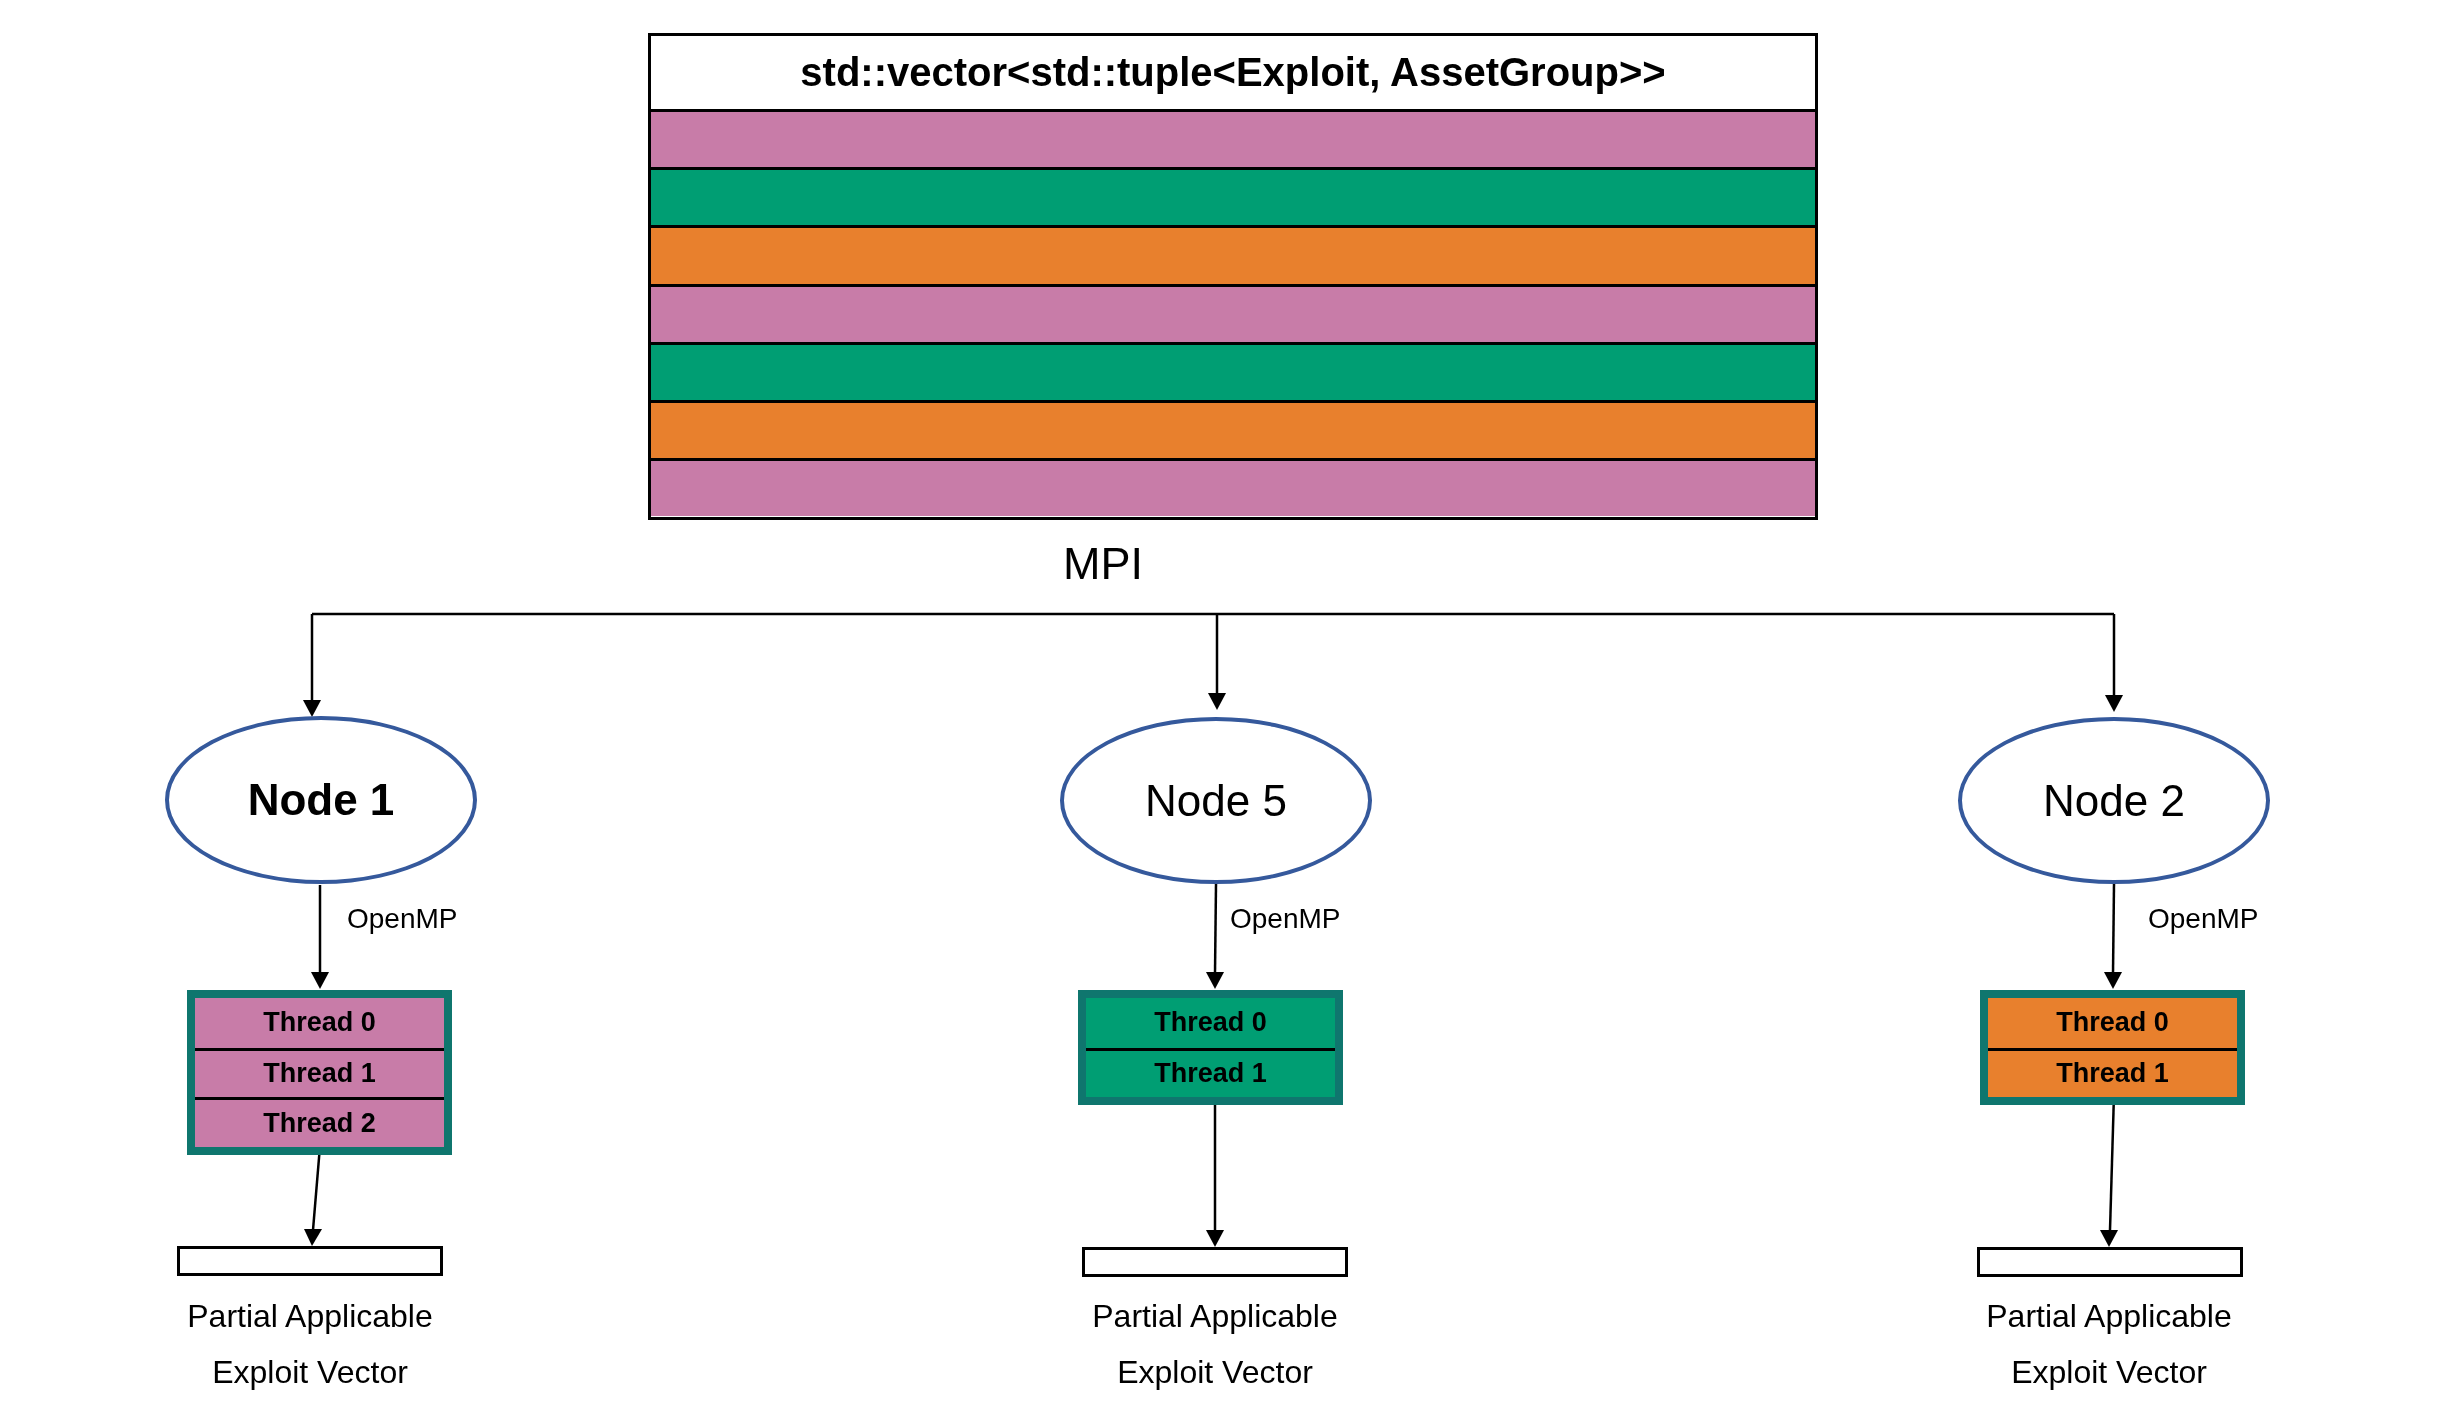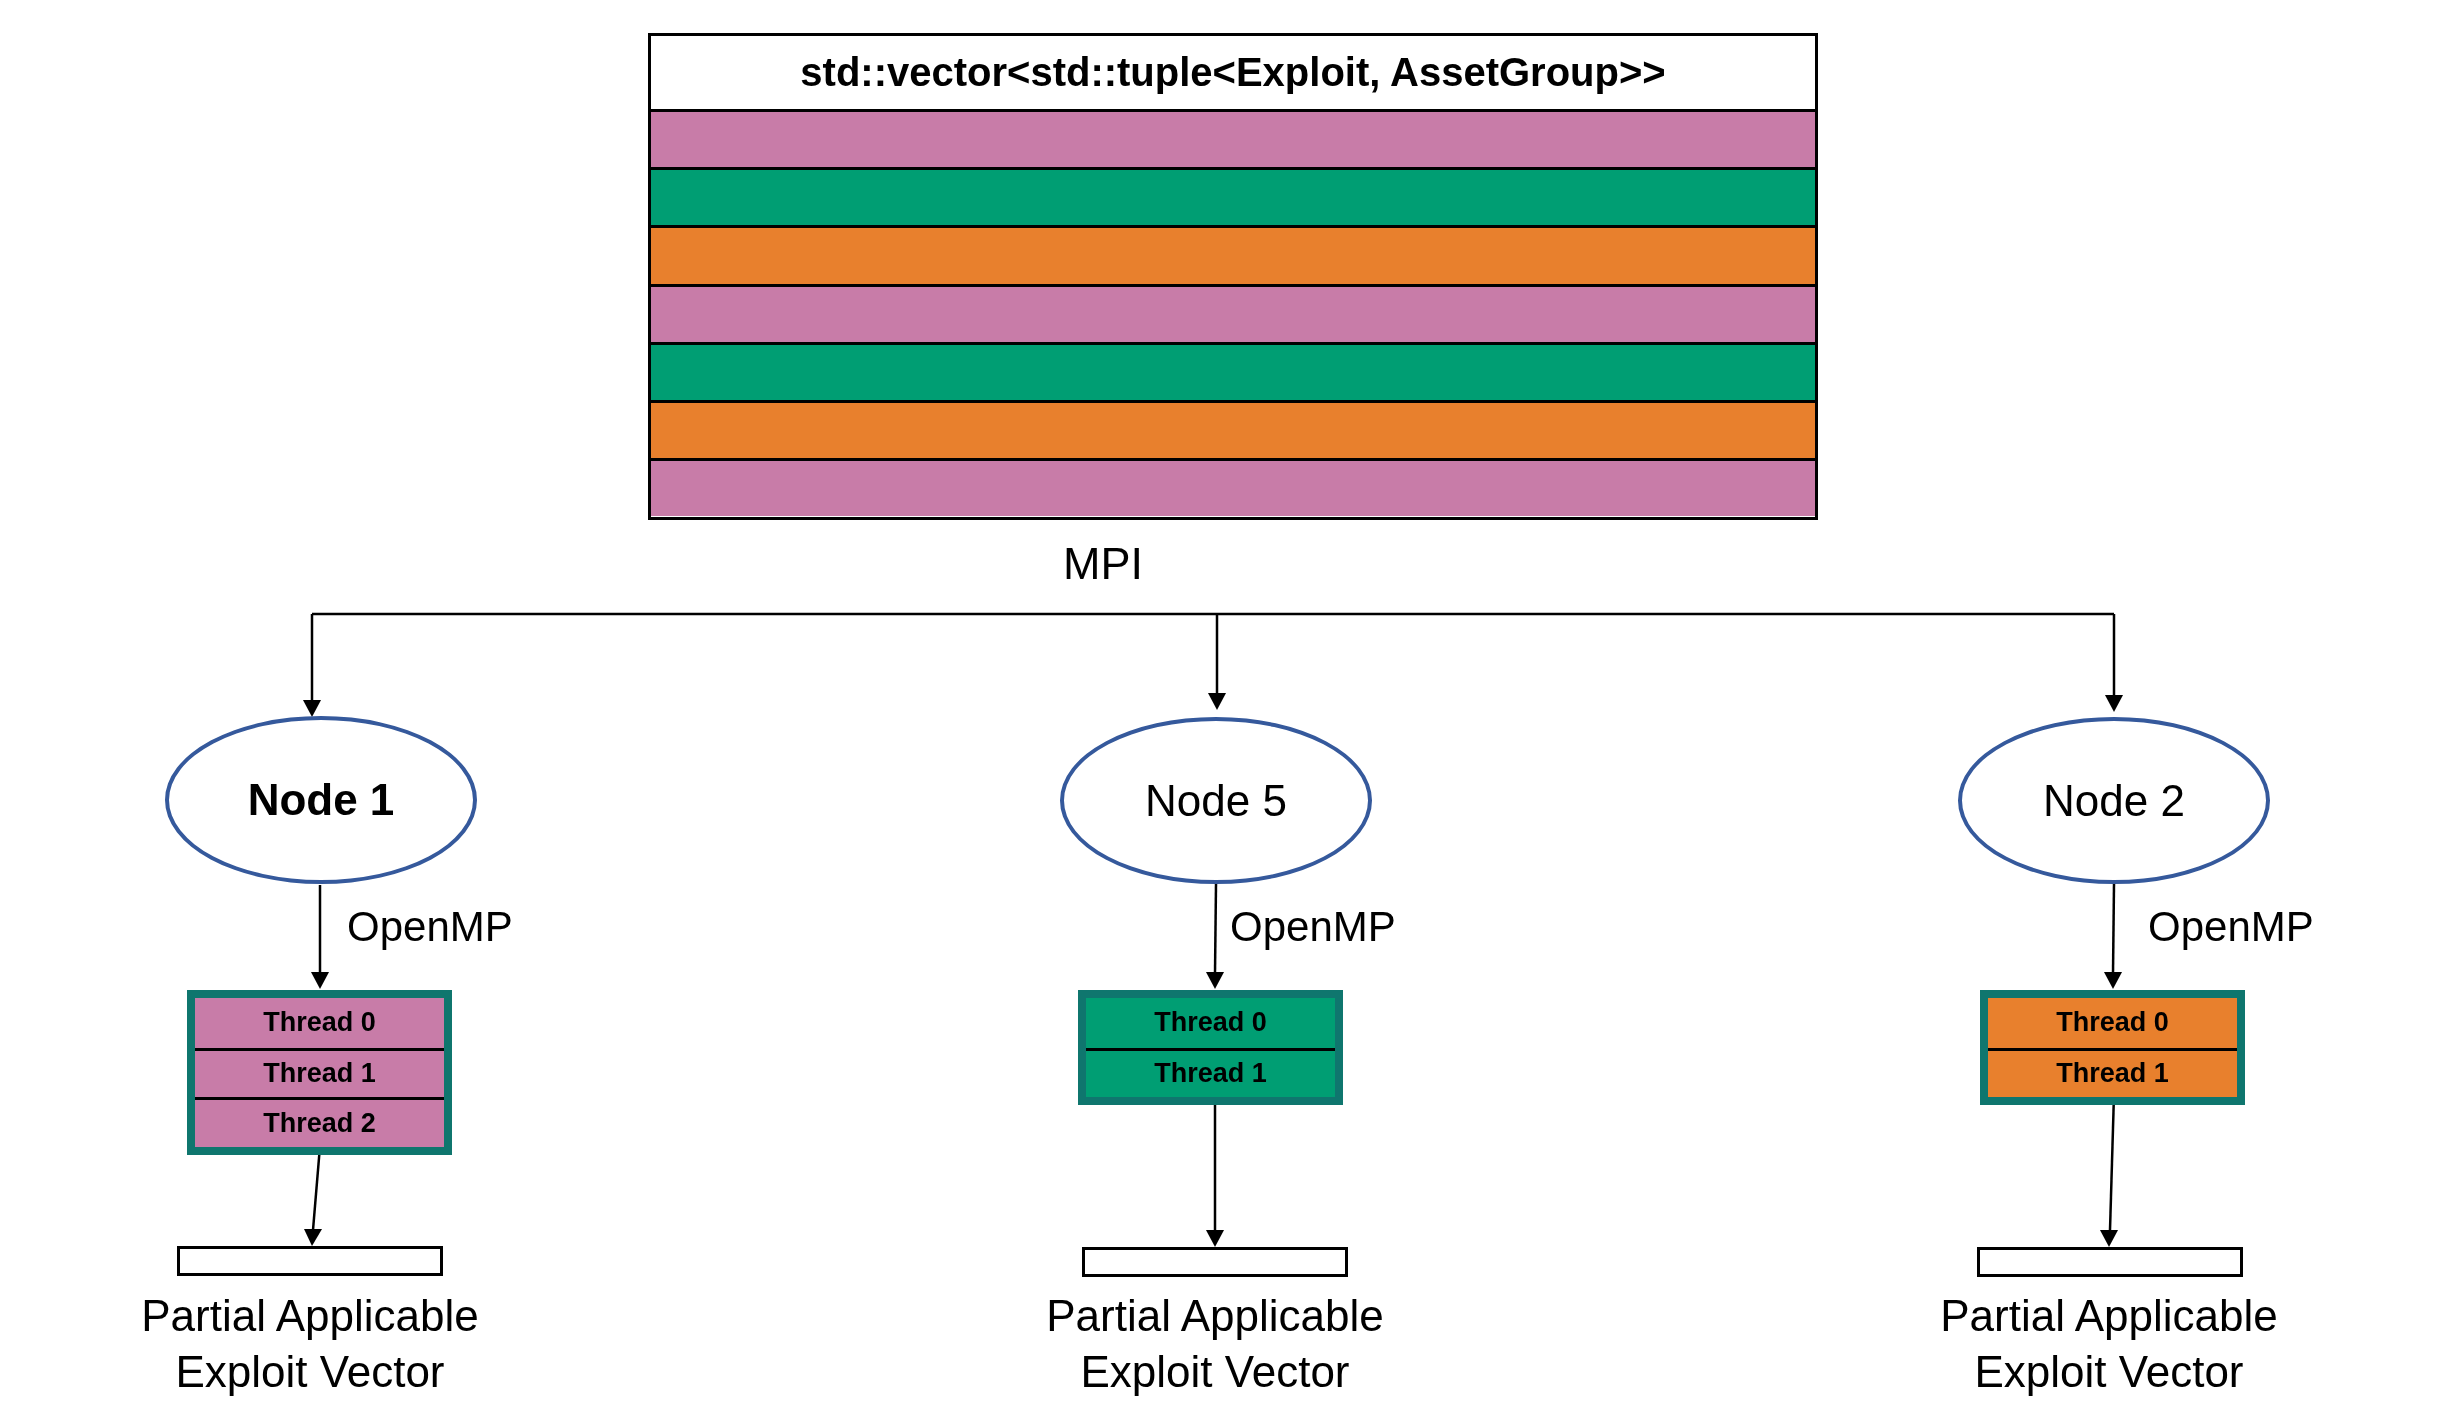--- a/index.html
+++ b/index.html
@@ -25,21 +25,21 @@
   }
   .stripe {
     height: 58.2px; box-sizing: border-box; border-top: 3px solid #000;
   }
 
   
   .mpi-label {
     left: 1063px; top: 538px; width: 300px; text-align: left;
     font-size: 45px;
   }
-  .openmp-label { font-size: 42px; }
+  .openmp-label { font-size: 28px; }
 
   
   .node-ellipse {
     border: 4.5px solid #35599C; border-radius: 50%; background: #fff;
     box-sizing: border-box;
     display: flex; align-items: center; justify-content: center;
     font-size: 44px;
   }
   .ellipse-1 { left: 165px;  top: 716px; width: 312px; height: 168px; font-weight: bold; }
   .ellipse-2 { left: 1060px; top: 717px; width: 312px; height: 167px; }
@@ -63,21 +63,21 @@
   .output-rect {
     border: 3px solid #000; box-sizing: border-box; background: #fff;
     width: 266px; height: 30px;
   }
   .rect-1 { left: 177px;  top: 1246px; }
   .rect-2 { left: 1082px; top: 1247px; }
   .rect-3 { left: 1977px; top: 1247px; }
 
   
   .output-label {
-    width: 520px; text-align: center; font-size: 44px; line-height: 56px;
+    width: 520px; text-align: center; font-size: 32px; line-height: 56px;
   }
   .olabel-1 { left: 50px;  top: 1288px; }
   .olabel-2 { left: 955px; top: 1288px; }
   .olabel-3 { left: 1849px; top: 1288px; }
 
   .openmp-1 { left: 347px;  top: 903px; }
   .openmp-2 { left: 1230px; top: 903px; }
   .openmp-3 { left: 2148px; top: 903px; }
 
   svg.connectors {

